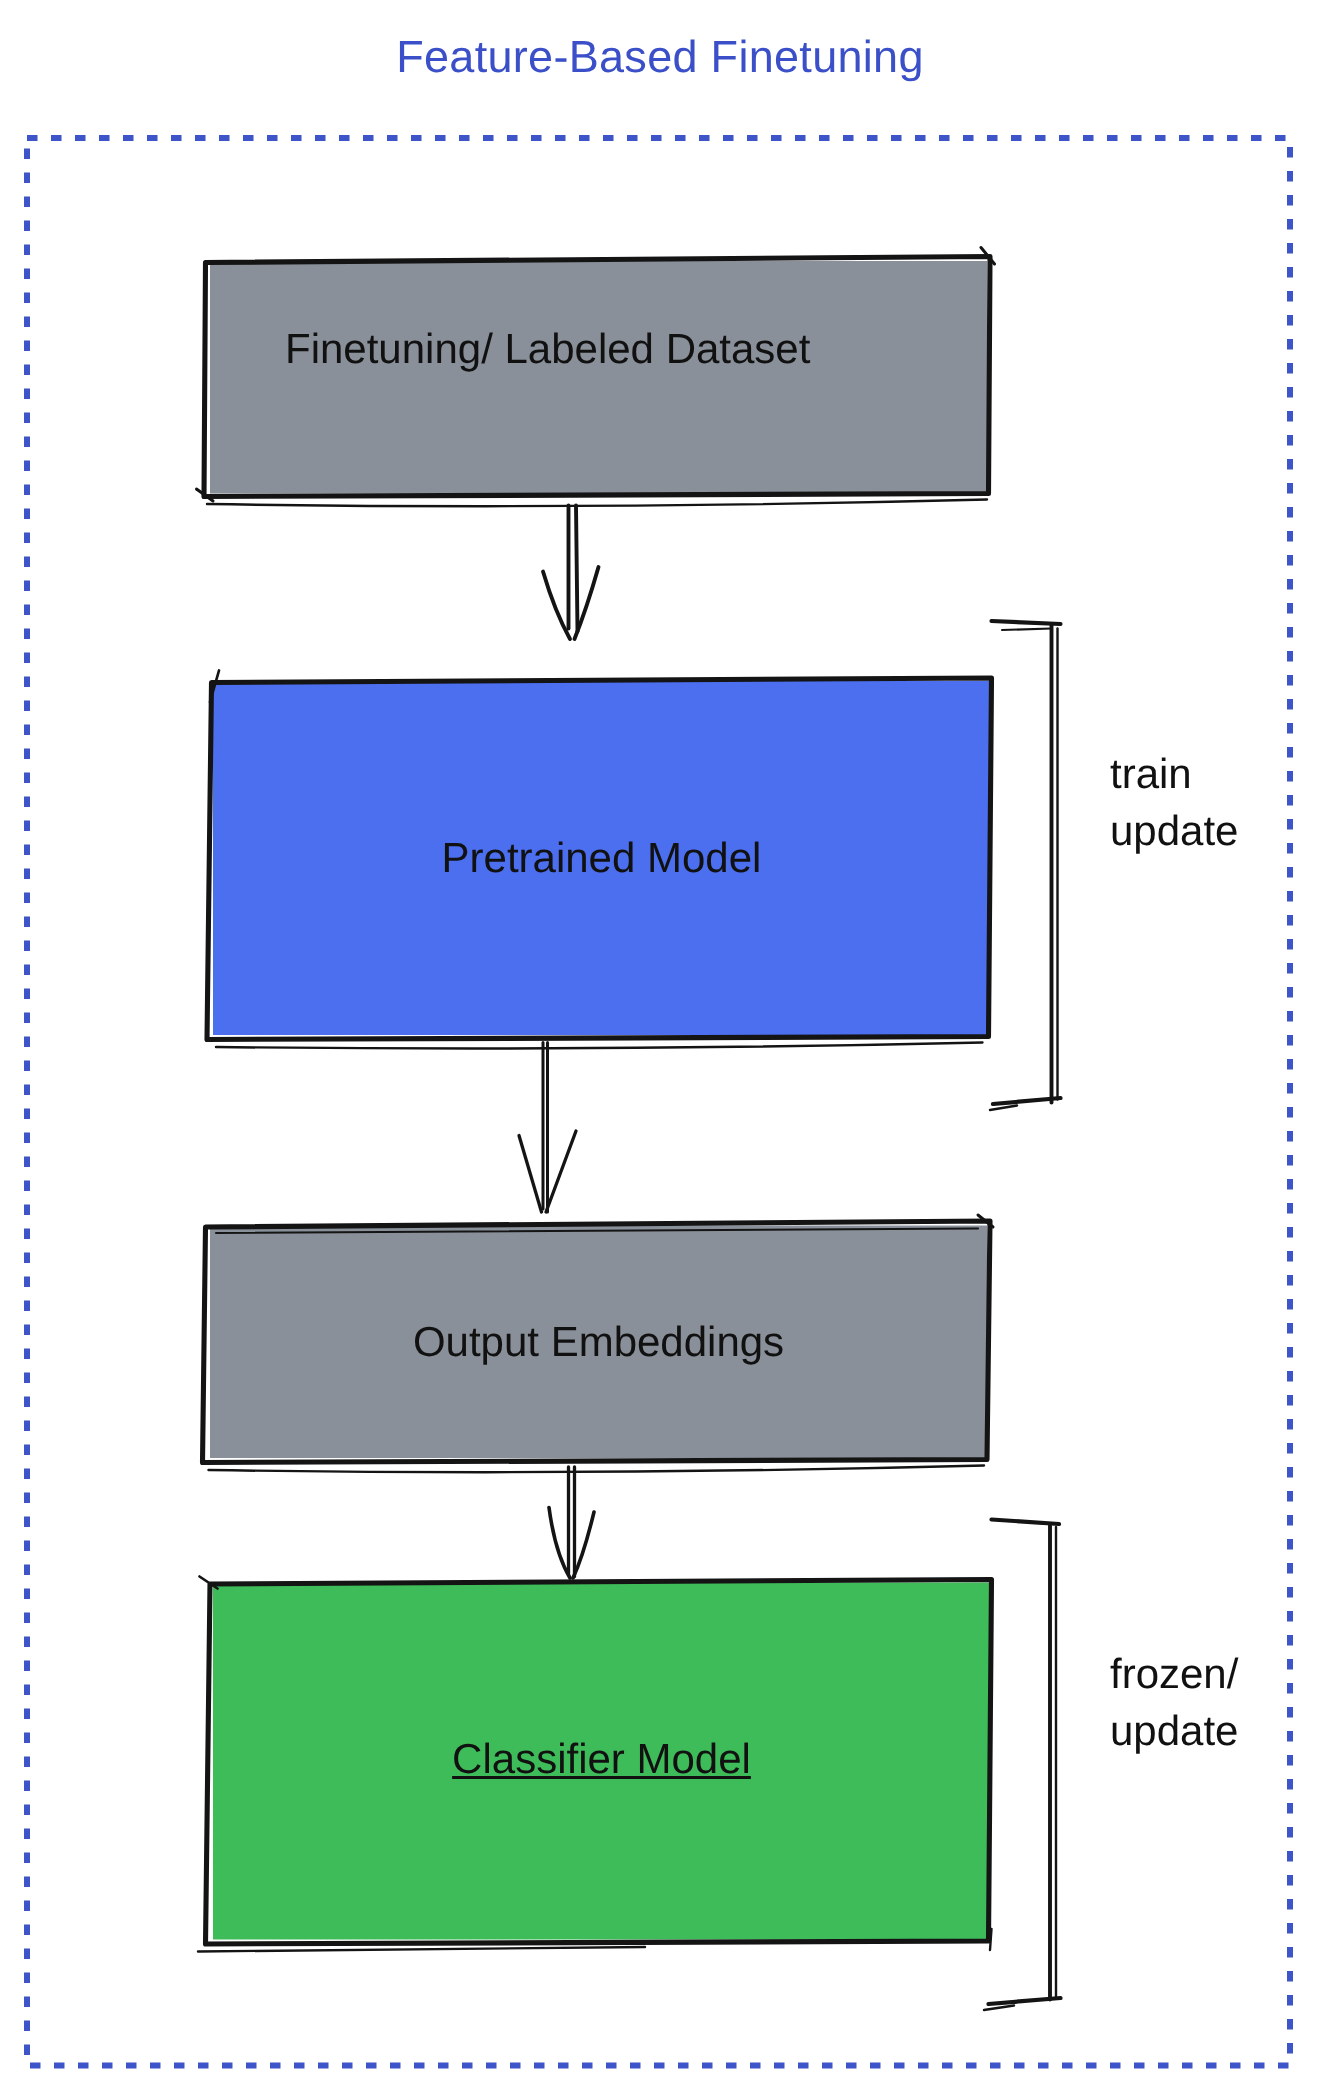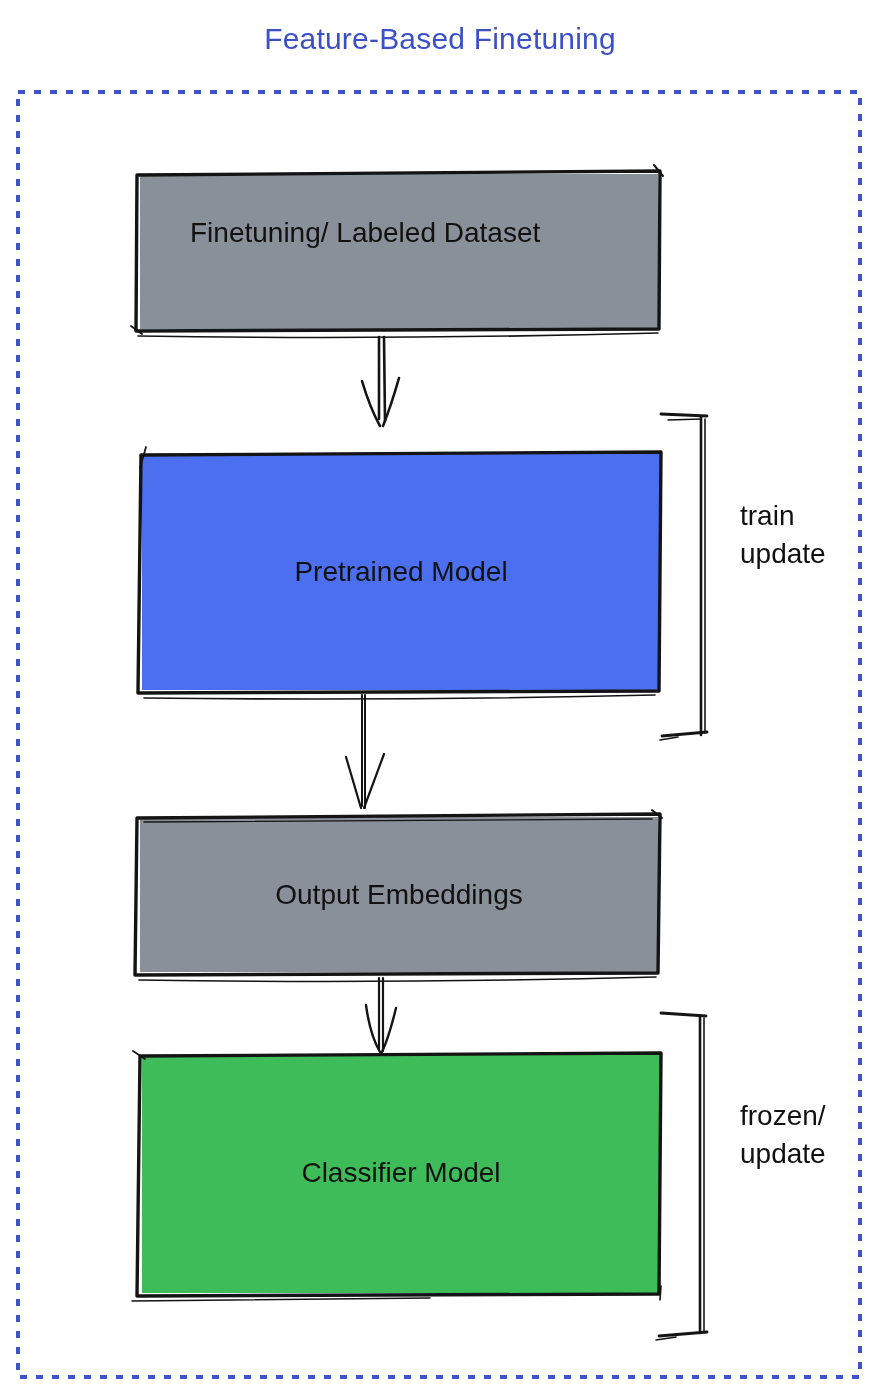--- a/index.html
+++ b/index.html
@@ -98,21 +98,21 @@
       <path d="M656,1340 L676,1337" stroke-width="1.6"></path>
     </g>
   </svg>
 
   <div class="node-label left-biased" style="left:140px;top:210px;width:518px;height:46px;">Finetuning/ Labeled Dataset</div>
 
   <div class="node-label" style="left:140px;top:872px;width:518px;height:46px;">Output Embeddings</div>
 
   <div class="node-label" style="left:142px;top:549px;width:518px;height:46px;">Pretrained Model</div>
 
-  <div class="node-label" style="left:142px;top:1150px;width:518px;height:46px;">Classifier Model</div>
+  <div class="node-label" style="left:142px;top:1150px;width:518px;height:46px;text-decoration:underline;">Classifier Model</div>
 
   <div class="side-label" style="left:740px;top:497px;">
     <div>train</div>
     <div>update</div>
   </div>
 
   <div class="side-label" style="left:740px;top:1097px;">
     <div>frozen/</div>
     <div>update</div>
   </div>

